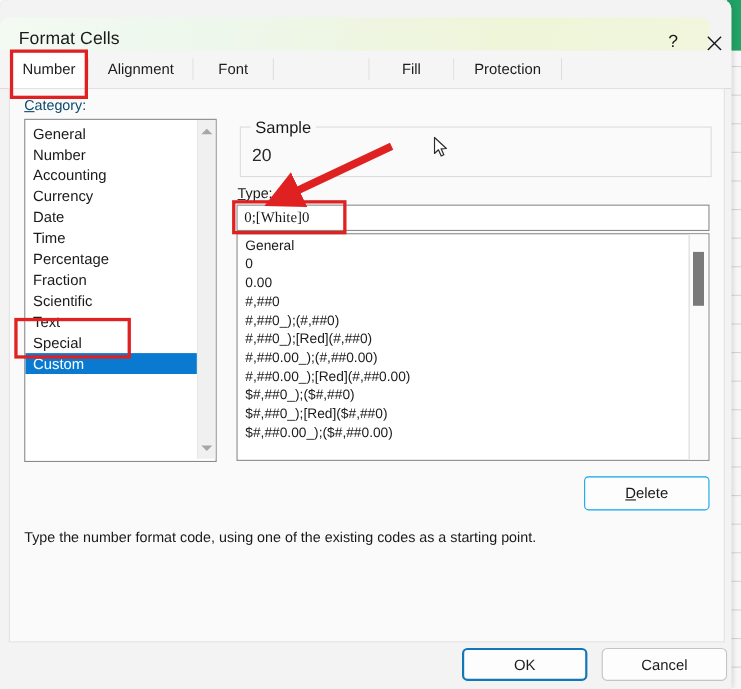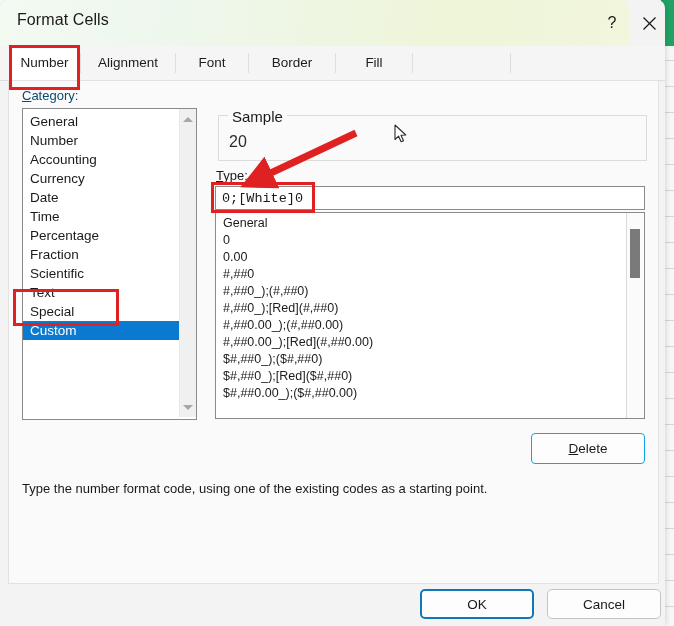--- a/index.html
+++ b/index.html
@@ -63,26 +63,27 @@
     border-top-left-radius: 8px;
     border-top-right-radius: 8px;
     box-shadow: 0 0 6px rgba(0,0,0,0.18);
     overflow: hidden;
   }
 
   
   .titlebar {
     position: absolute;
     left: 0;
-    top: 0;
+    top: 16px;
     width: 629px;
     height: 46px;
     background: linear-gradient(100deg, #f2faf2 0%, #eef7ec 30%, #eef5d8 72%, #f1f6dd 100%);
     border-top-left-radius: 8px;
     border-top-right-radius: 8px;
+    padding-left: 16px;
   }
   .title-text {
     position: absolute;
     left: 17px;
     top: 11px;
     font-size: 16px;
     color: #1a1a1a;
     letter-spacing: 0.1px;
   }
   .title-btn {
@@ -258,21 +259,21 @@
   
   .type-input {
     position: absolute;
     left: 215px;
     top: 186px;
     width: 430px;
     height: 24px;
     box-sizing: border-box;
     background: #ffffff;
     border: 1px solid #8a8a8a;
-    font-family: Liberation Mono, monospace;
+    font-family: Liberation Serif, serif;
     font-size: 13.5px;
     color: #1a1a1a;
     padding: 0 6px;
     outline: none;
   }
 
   
   .code-list {
     position: absolute;
     left: 215px;
@@ -427,24 +428,24 @@
       </div>
     </div>
 
     <div class="tabstrip">
       <div class="tab active" style="left:9px;width:71px;">Number</div>
       <div class="tab-sep" style="left:80px;"></div>
       <div class="tab" style="left:81px;width:94px;">Alignment</div>
       <div class="tab-sep" style="left:175px;"></div>
       <div class="tab" style="left:176px;width:72px;">Font</div>
       <div class="tab-sep" style="left:248px;"></div>
-      <div class="tab" style="left:249px;width:86px;">Border</div>
       <div class="tab-sep" style="left:335px;"></div>
       <div class="tab" style="left:336px;width:76px;">Fill</div>
       <div class="tab-sep" style="left:412px;"></div>
+      <div class="tab" style="left:413px;width:97px;">Protection</div>
       <div class="tab-sep" style="left:510px;"></div>
     </div>
 
     <div class="body-panel"></div>
 
     <div class="cat-label"><u>C</u>ategory:</div>
 
     <div class="cat-list">
       <div class="cat-items" id="cat-items">
           <div class="cat-item">General</div>

